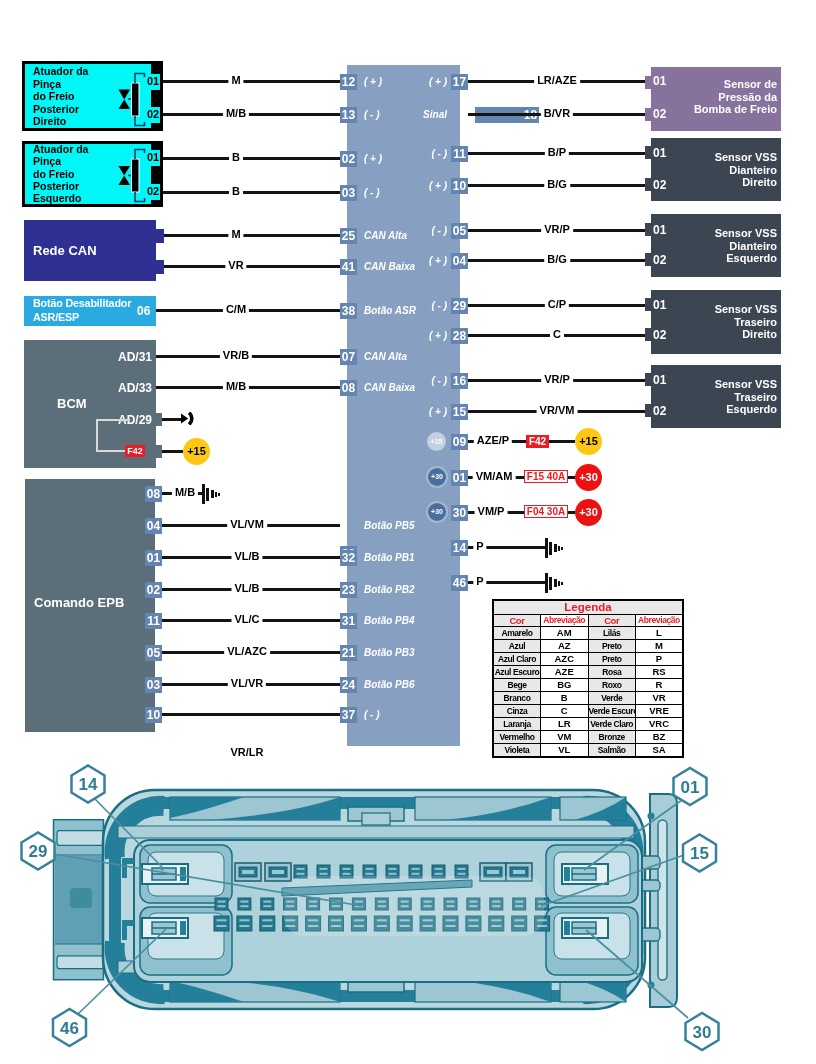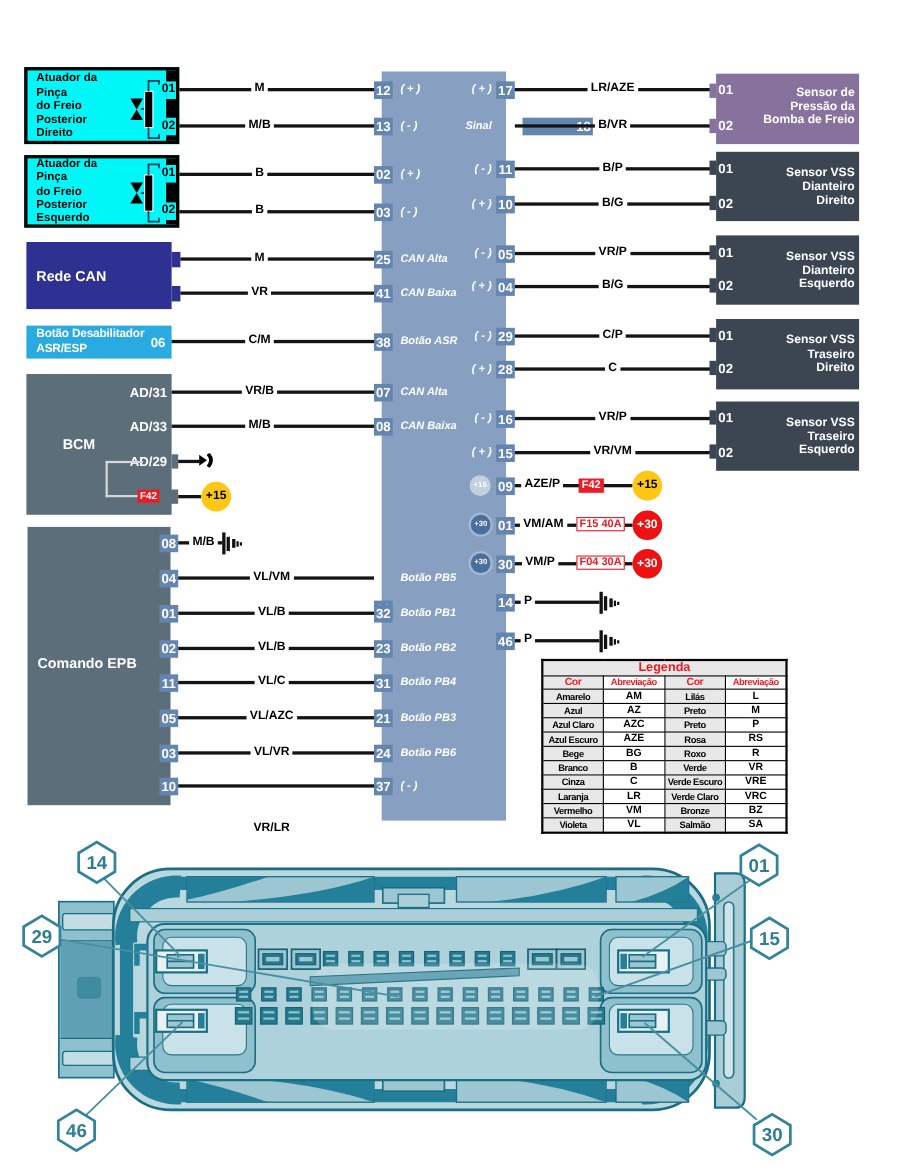--- a/index.html
+++ b/index.html
@@ -441,21 +441,21 @@
 <div class="abs" style="left:645px;top:373px;width:6px;height:13px;background:#3c4653;"></div>
 
 <div class="abs" style="left:645px;top:404px;width:6px;height:13px;background:#3c4653;"></div>
 
 <div class="pn" style="left:653px;top:373px;">01</div>
 
 <div class="pn" style="left:653px;top:404px;">02</div>
 
 <div class="rt" style="right:39px;top:378px;">Sensor VSS<br>Traseiro<br>Esquerdo</div>
 
-<table style="position:absolute;left:492px;top:599px;width:224px;border-collapse:collapse;
+<table style="position:absolute;left:492px;top:599px;width:192px;border-collapse:collapse;
  border:2px solid #000;font-family:'Liberation Sans',sans-serif;table-layout:fixed;">
 <tbody>
         <tr>
           <td colspan="4" style="border:1px solid #000;background:#e8e8e8;color:#ed1c24;font:bold 11.5px/11px 'Liberation Sans',sans-serif;text-align:center;height:11px;">Legenda</td>
         </tr>
 <tr>
  <td class="lh" style="width:45px;background:#e8e8e8;font-size:9.5px;">Cor</td>
  <td class="lh" style="width:45px;background:#fff;">Abreviação</td>
  <td class="lh" style="width:49px;background:#e8e8e8;font-size:9.5px;">Cor</td>
  <td class="lh" style="background:#fff;">Abreviação</td>

